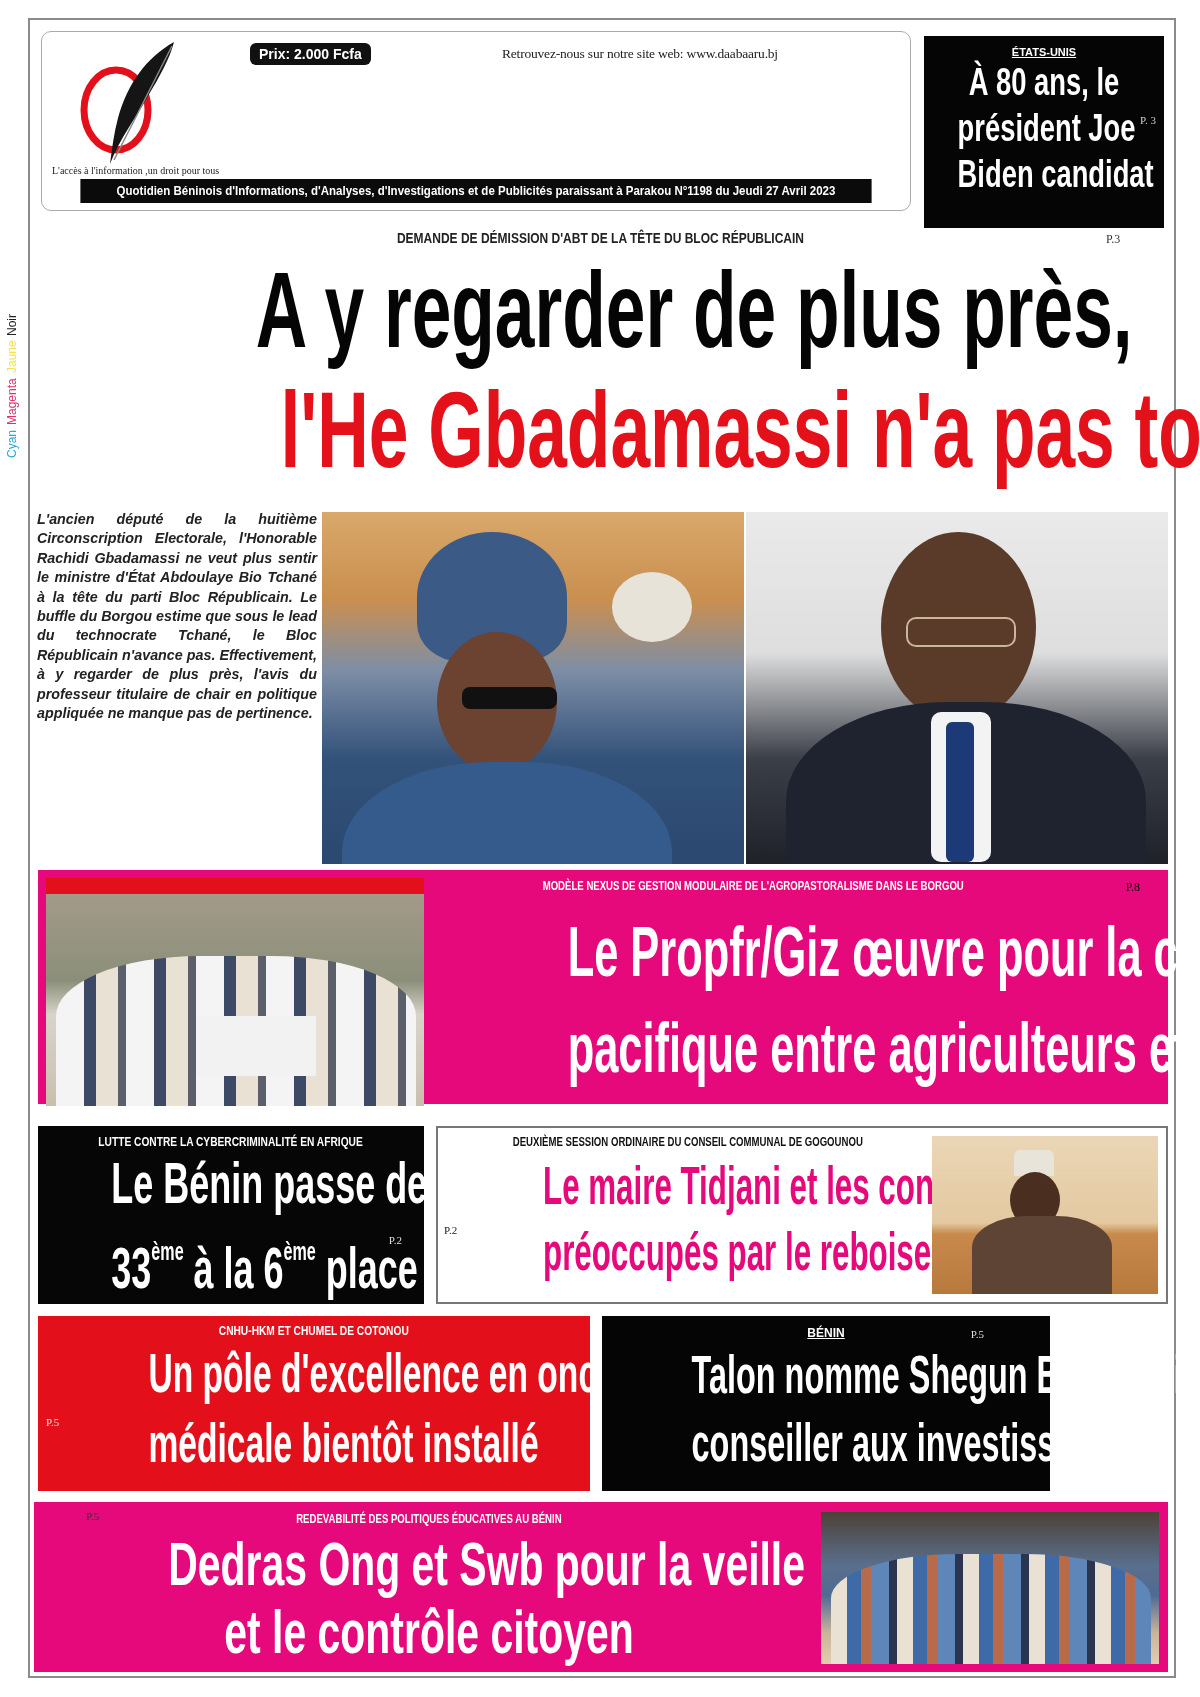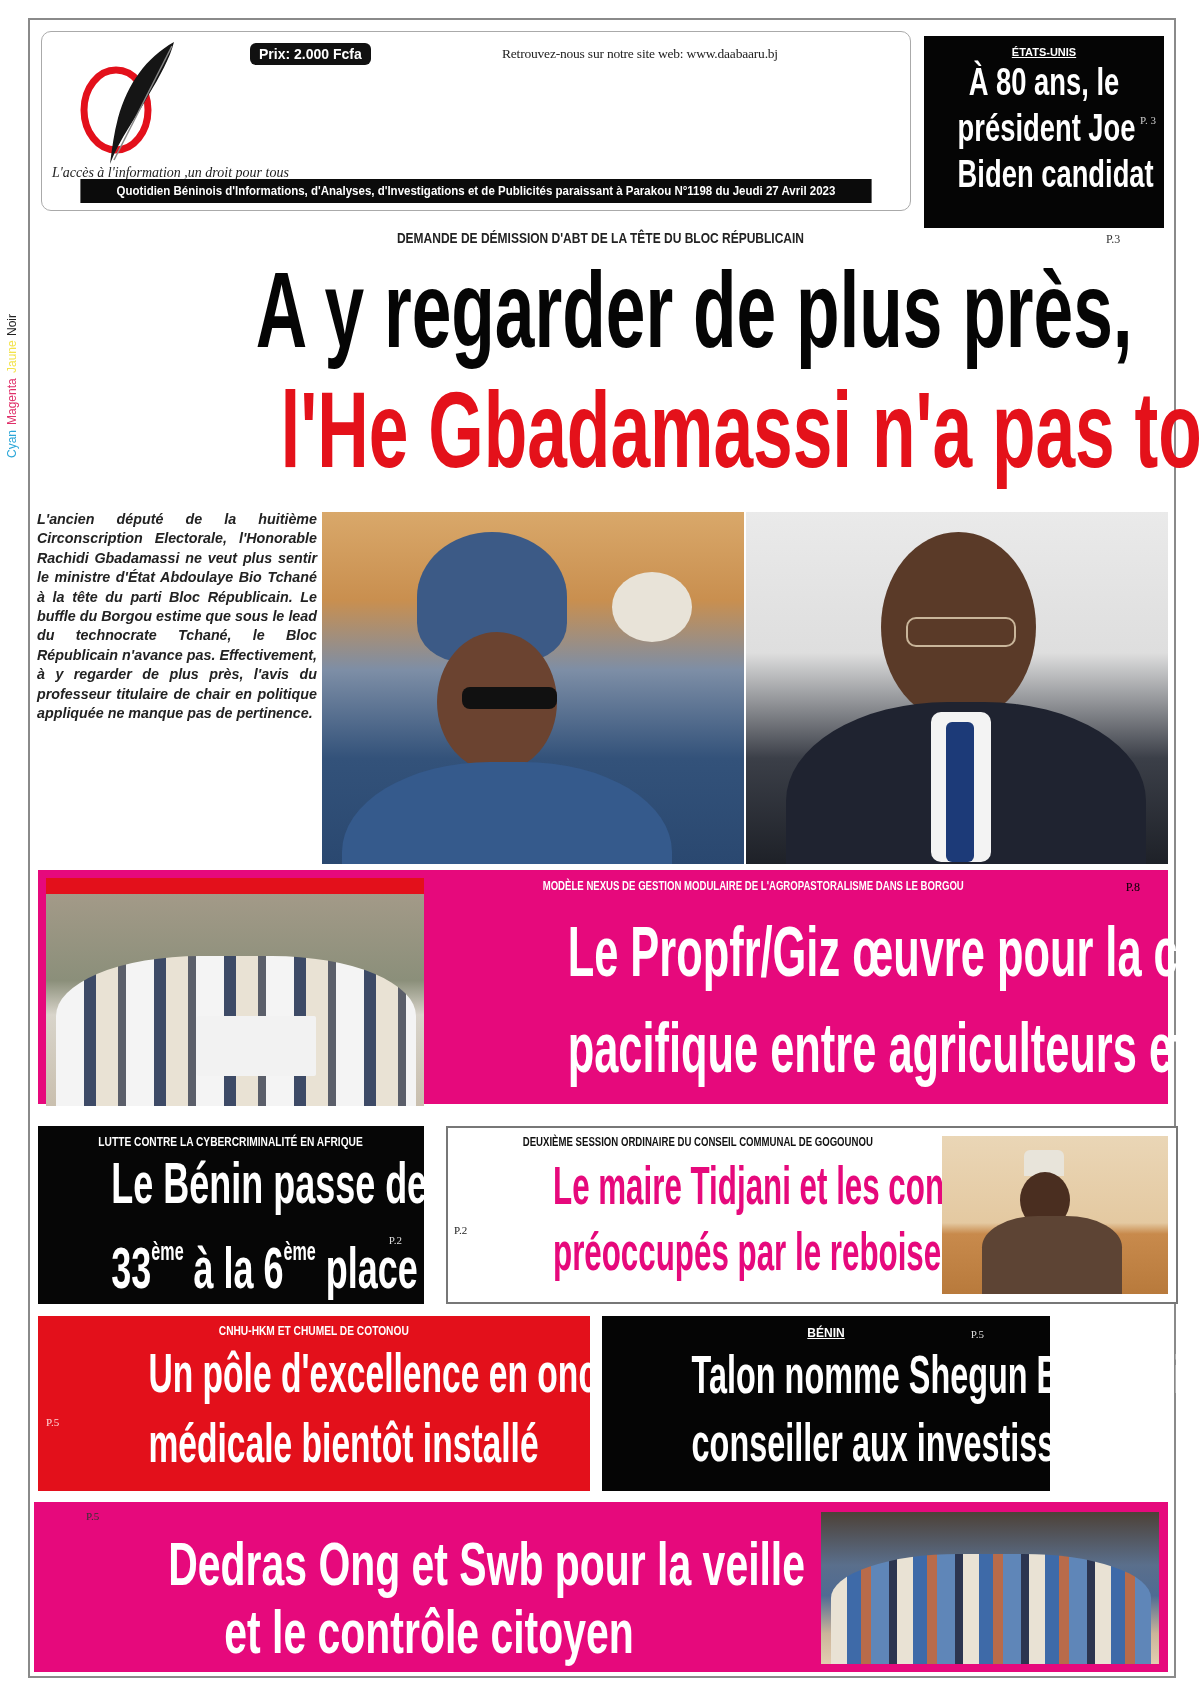--- a/index.html
+++ b/index.html
@@ -19,21 +19,21 @@
     border: 1.5px solid #aaa; border-radius: 10px; background: #fff; overflow: hidden; }
   .price { position: absolute; left: 208px; top: 11px; background: #111; color: #fff;
     font-weight: bold; font-size: 14px; padding: 3px 9px; border-radius: 6px; }
   .website { position: absolute; left: 460px; top: 14px; font-size: 13.5px; color: #222;
     font-family: Liberation Serif, serif; letter-spacing: -0.2px; }
   .logo { position: absolute; left: 22px; top: 30px; font-family: "Liberation Serif", serif;
     font-style: italic; font-weight: bold; color: #e3101b; font-size: 128px; line-height: 1;
     letter-spacing: 2px; }
   .feather { position: absolute; left: 34px; top: 6px; width: 110px; height: 130px; }
   .tagline { position: absolute; left: 10px; top: 133px; font-family: "Liberation Serif", serif;
-    font-style: italic; font-size: 14px; color: #222; }
+    font-size: 10px; color: #222; }
   .infobar { position: absolute; left: 4px; right: 4px; top: 147px; height: 24px; background: #0b0b0b;
     color: #fff; font-size: 12.5px; font-weight: bold; text-align: center; line-height: 24px;
     transform: scaleX(0.92); transform-origin: center; white-space: nowrap; }
 
   
   .usbox { position: absolute; left: 924px; top: 36px; width: 240px; height: 192px; background: #050505;
     color: #fff; text-align: center; }
   .usbox .kicker { font-size: 11px; font-weight: bold; text-decoration: underline; margin-top: 10px;
     display: block; }
   .usbox .headline { font-family: "Liberation Sans Narrow", "Liberation Sans", sans-serif; font-weight: bold;
@@ -83,21 +83,21 @@
     text-align: center; }
   .cyber .kicker { font-size: 12px; font-weight: bold; text-decoration: underline; margin-top: 9px; display: block; }
   .cyber .kicker span { display: inline-block; transform: scaleX(0.85); }
   .cyber .headline { font-family: "Liberation Sans Narrow", "Liberation Sans", sans-serif; font-weight: bold;
     font-size: 58px; line-height: 68px; white-space: nowrap; }
   .cyber .headline span { display: block; transform: scaleX(0.62); transform-origin: center; }
   .cyber sup { font-size: 26px; vertical-align: 28px; }
   .cyber .page { position: absolute; right: 22px; top: 108px; font-family: "Liberation Serif", serif; font-size: 11px; color: #ddd; }
 
   
-  .gogo { position: absolute; left: 436px; top: 1126px; width: 732px; height: 178px; border: 2px solid #777; background: #fff; margin-left: 10px; }
+  .gogo { position: absolute; left: 436px; top: 1126px; width: 732px; height: 178px; border: 2px solid #777; background: #fff; }
   .gogo .kicker { position: absolute; left: 0; width: 500px; top: 7px; text-align: center; font-size: 12px;
     font-weight: bold; text-decoration: underline; color: #111; }
   .gogo .kicker span { display: inline-block; transform: scaleX(0.8); }
   .gogo .headline { position: absolute; left: 0; width: 500px; top: 24px; text-align: center; color: #e6097c;
     font-weight: bold; font-family: "Liberation Sans Narrow", "Liberation Sans", sans-serif;
     font-size: 54px; line-height: 66px; white-space: nowrap; }
   .gogo .headline span { display: block; transform: scaleX(0.58); transform-origin: center; }
   .gogo .page { position: absolute; left: 6px; top: 96px; font-family: "Liberation Serif", serif; font-size: 11px; color: #222; }
   .gogo .pic { position: absolute; right: 8px; top: 8px; width: 226px; height: 158px;
     background: linear-gradient(180deg, #ead6b6 0%, #e4c9a1 55%, #c88a4c 62%, #b87a3c 100%); }
@@ -239,20 +239,21 @@
   <span class="kicker">BÉNIN</span>
   <div class="headline">
     <span>Talon nomme Shegun Bakari ministre</span>
     <span>conseiller aux investissements</span>
   </div>
   <span class="page">P.5</span>
 </section>
 
 <section class="dedras">
   <div class="page">P.5</div>
+  <div class="kicker"><span>REDEVABILITÉ DES POLITIQUES ÉDUCATIVES AU BÉNIN</span></div>
   <div class="headline">
     <span>Dedras Ong et Swb pour la veille</span>
     <span>et le contrôle citoyen</span>
   </div>
   <div class="pic">
     <div class="people" style="left:10px;width:320px;height:110px;background:repeating-linear-gradient(90deg,#e9e2d4 0 16px,#3e6aa8 16px 30px,#b86b4a 30px 40px,#5f86b8 40px 58px,#2c3550 58px 66px)"></div>
   </div>
 </section>
 
 </body></html>

